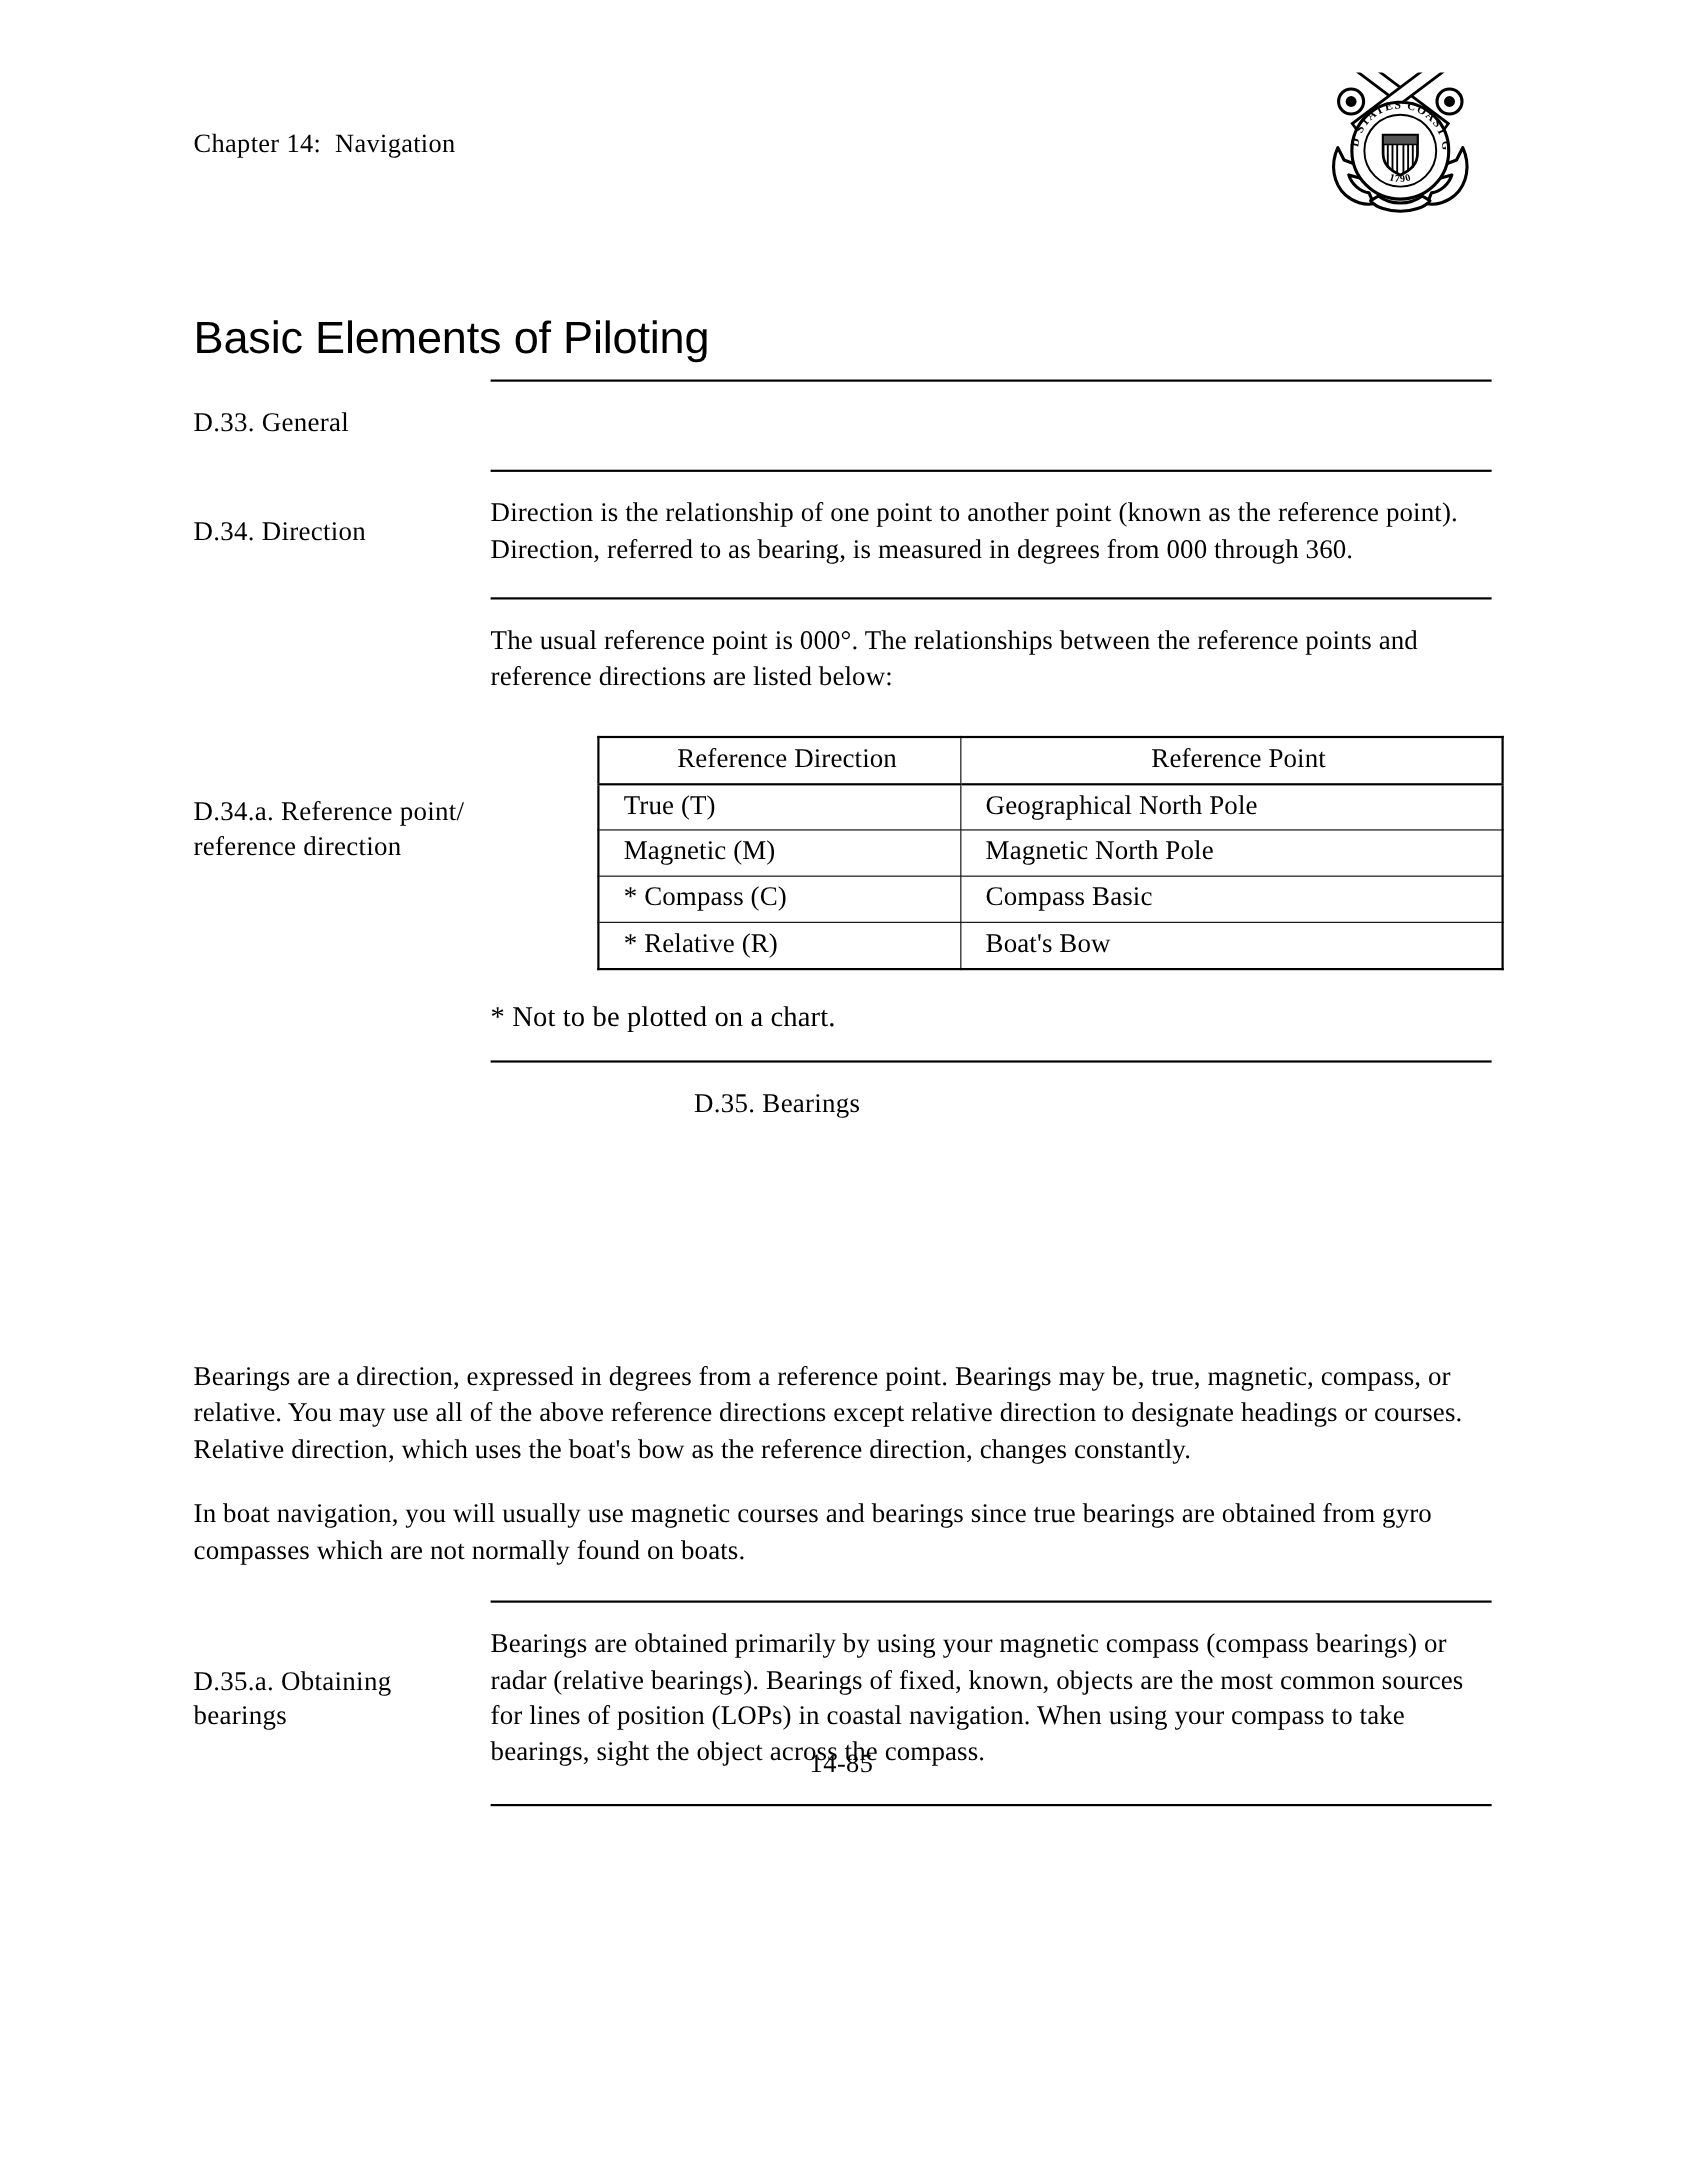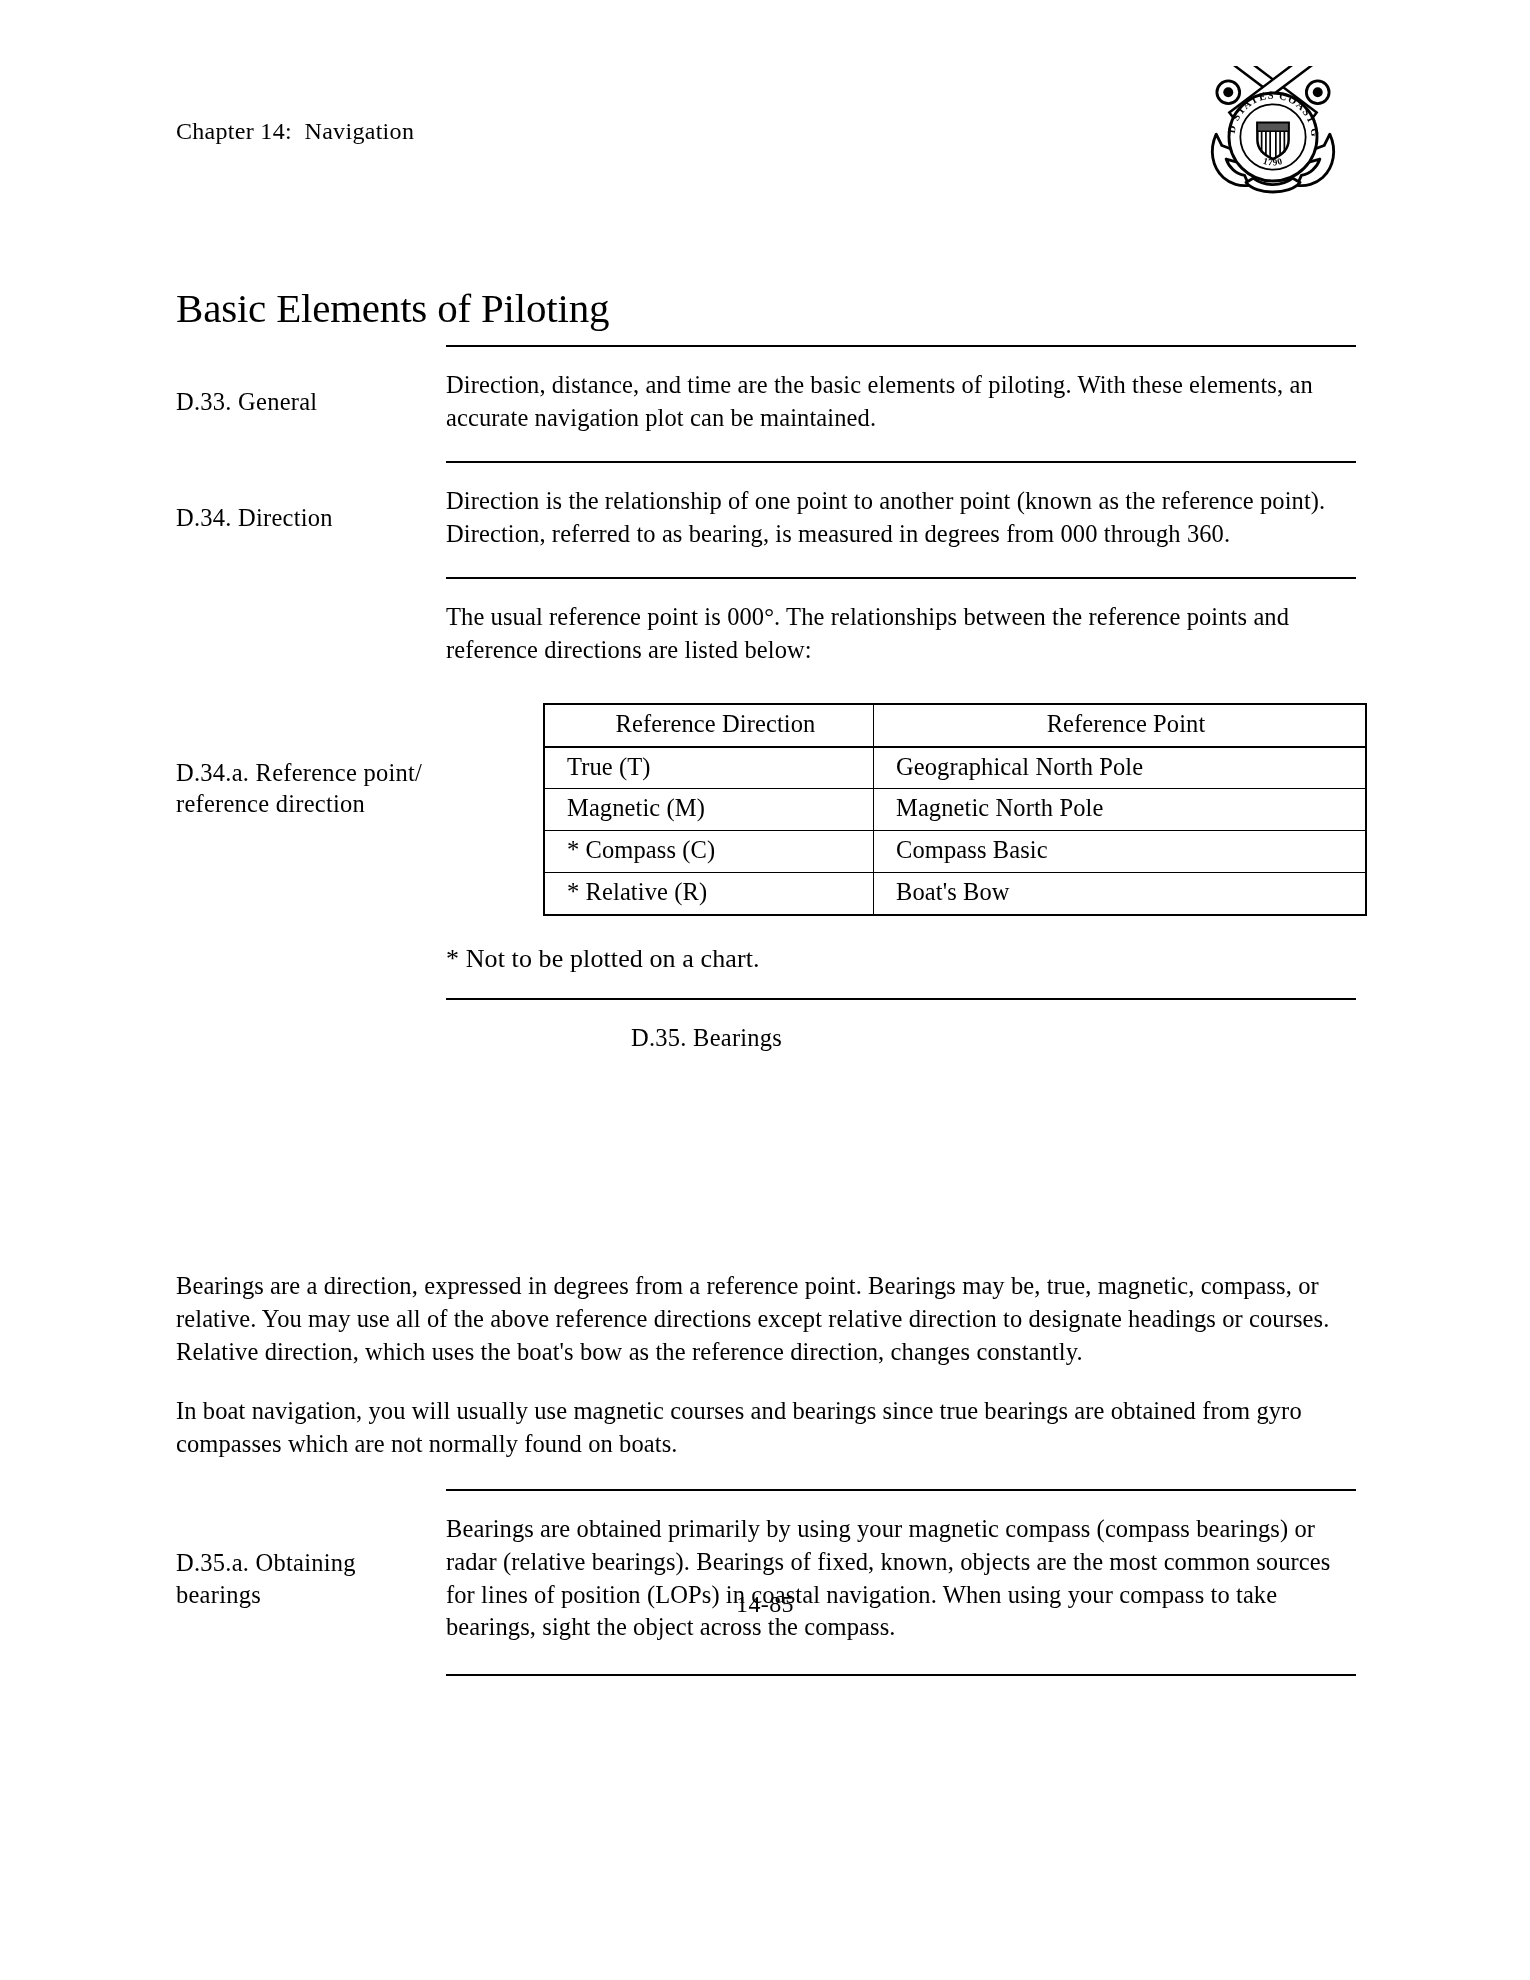--- a/index.html
+++ b/index.html
@@ -43,21 +43,21 @@
     right: 10px;
     width: 142px;
     height: 142px;
   }
 
   
   .page-title {
     position: absolute;
     top: 257px;
     left: 176px;
-    font-family: Liberation Serif, serif;
+    font-family: Liberation Sans, sans-serif;
     font-size: 41px;
     font-weight: 400;
     letter-spacing: -0.2px;
     color: #000;
   }
 
   
   .content {
     position: absolute;
     top: 345px;
@@ -207,23 +207,20 @@
     </div>
   </div>
 
   <h1 class="page-title">Basic Elements of Piloting</h1>
 
   <div class="content">
 
     <div class="rule"></div>
     <div class="section pad-general">
       <div class="sec-label">D.33.  General</div>
-      <div class="sec-body">
-        <p>Direction, distance, and time are the basic elements of piloting. With these elements, an accurate navigation plot can be maintained.</p>
-      </div>
     </div>
 
     <div class="rule"></div>
     <div class="section pad-direction">
       <div class="sec-label">D.34.  Direction</div>
       <div class="sec-body">
         <p>Direction is the relationship of one point to another point (known as the reference point).  Direction, referred to as bearing, is measured in degrees from 000 through 360.</p>
       </div>
     </div>
 

